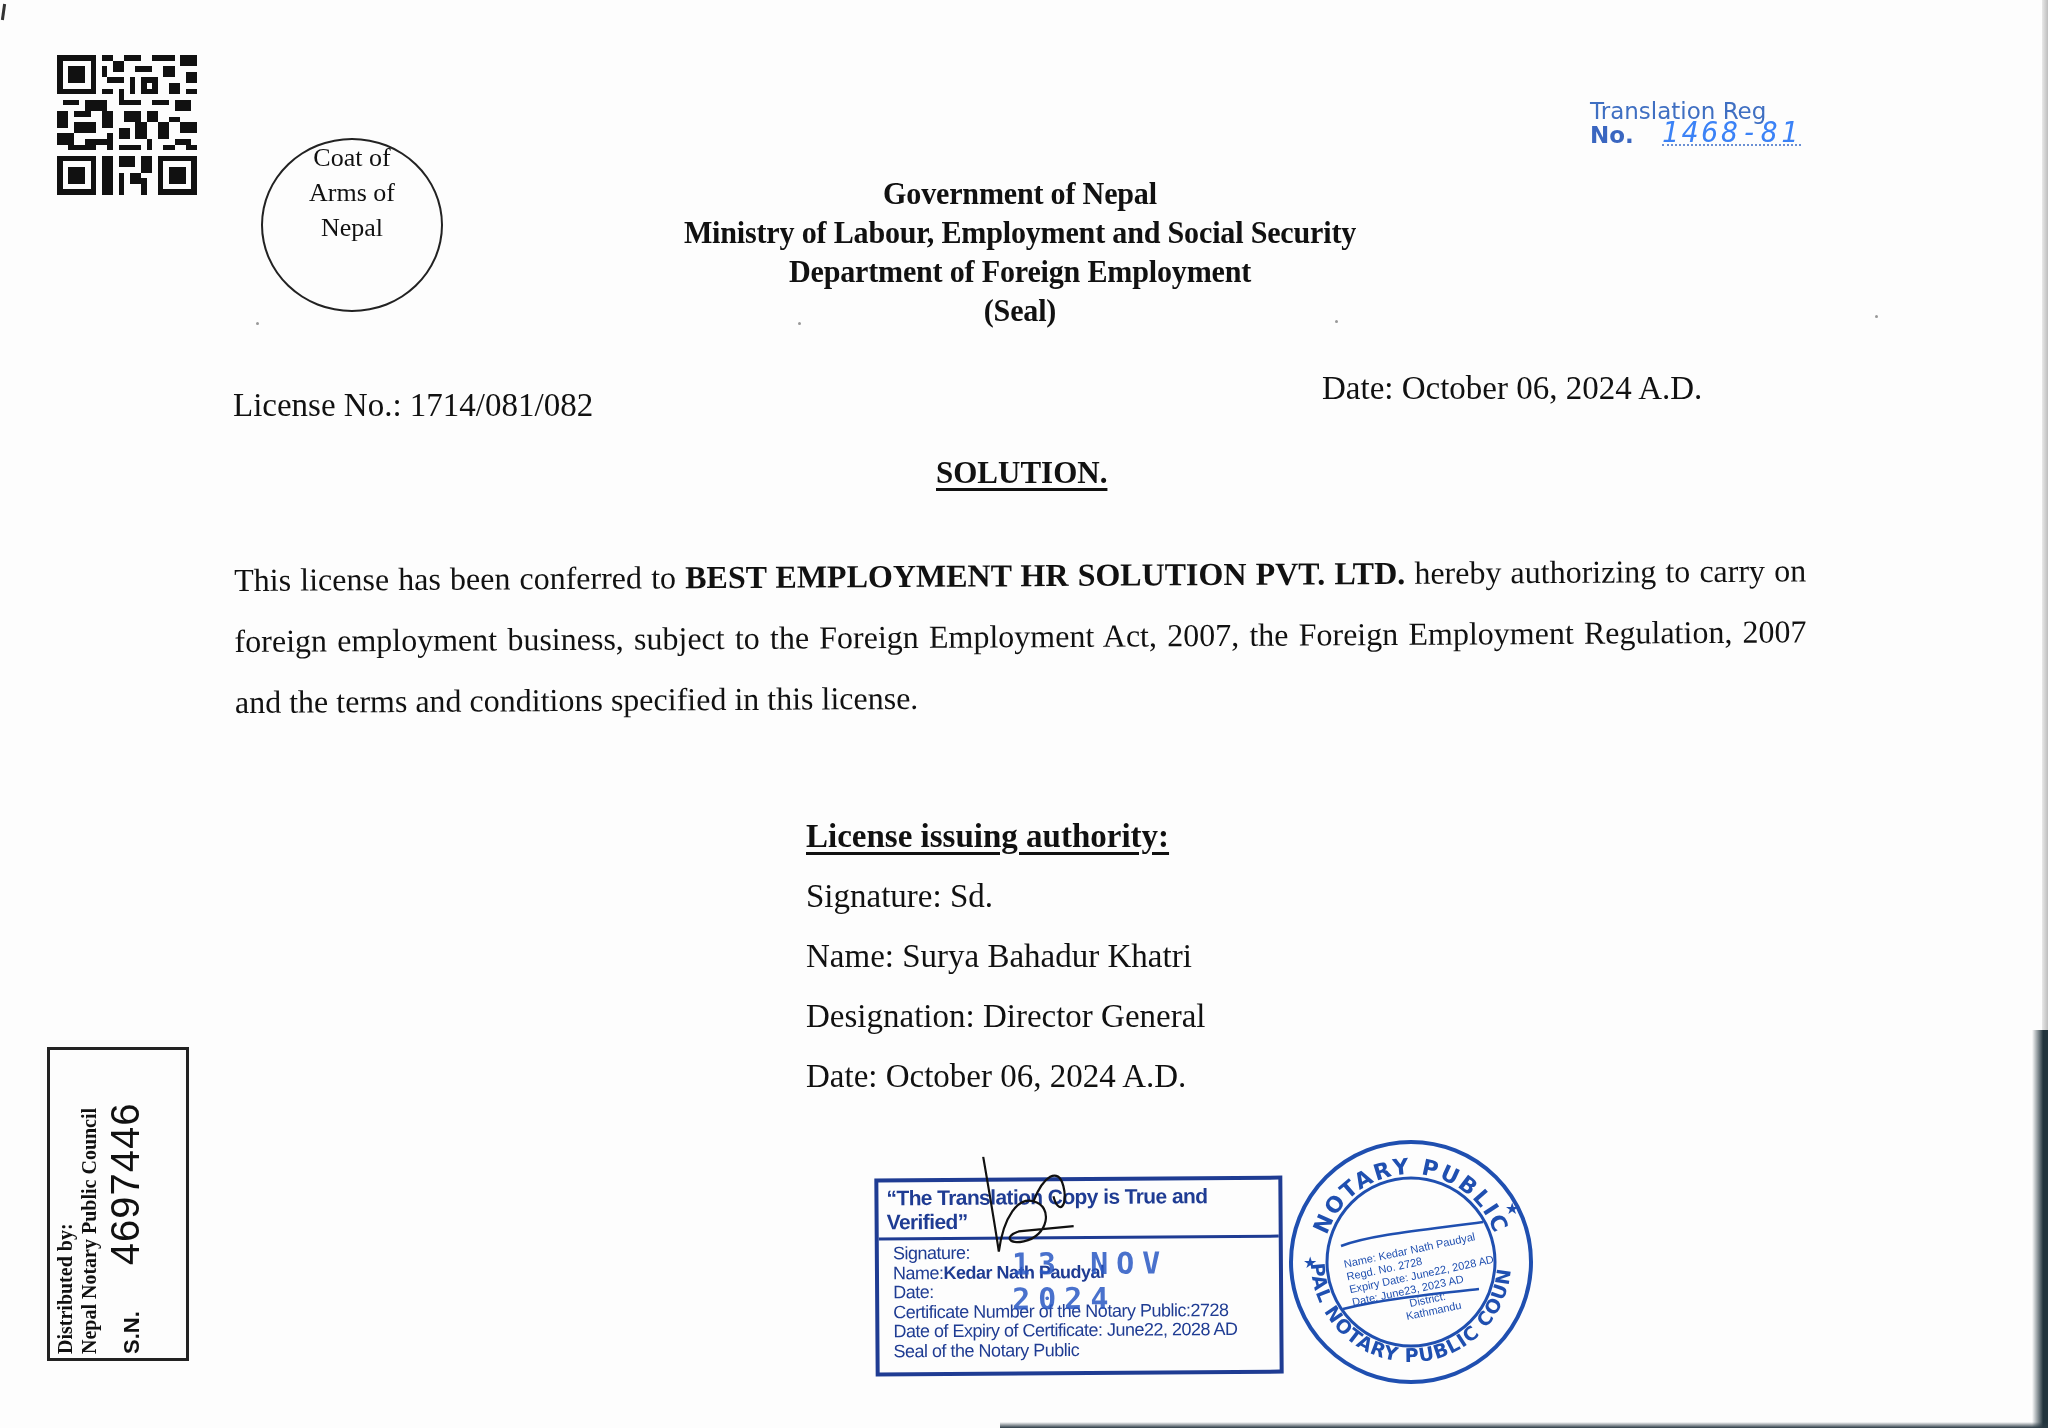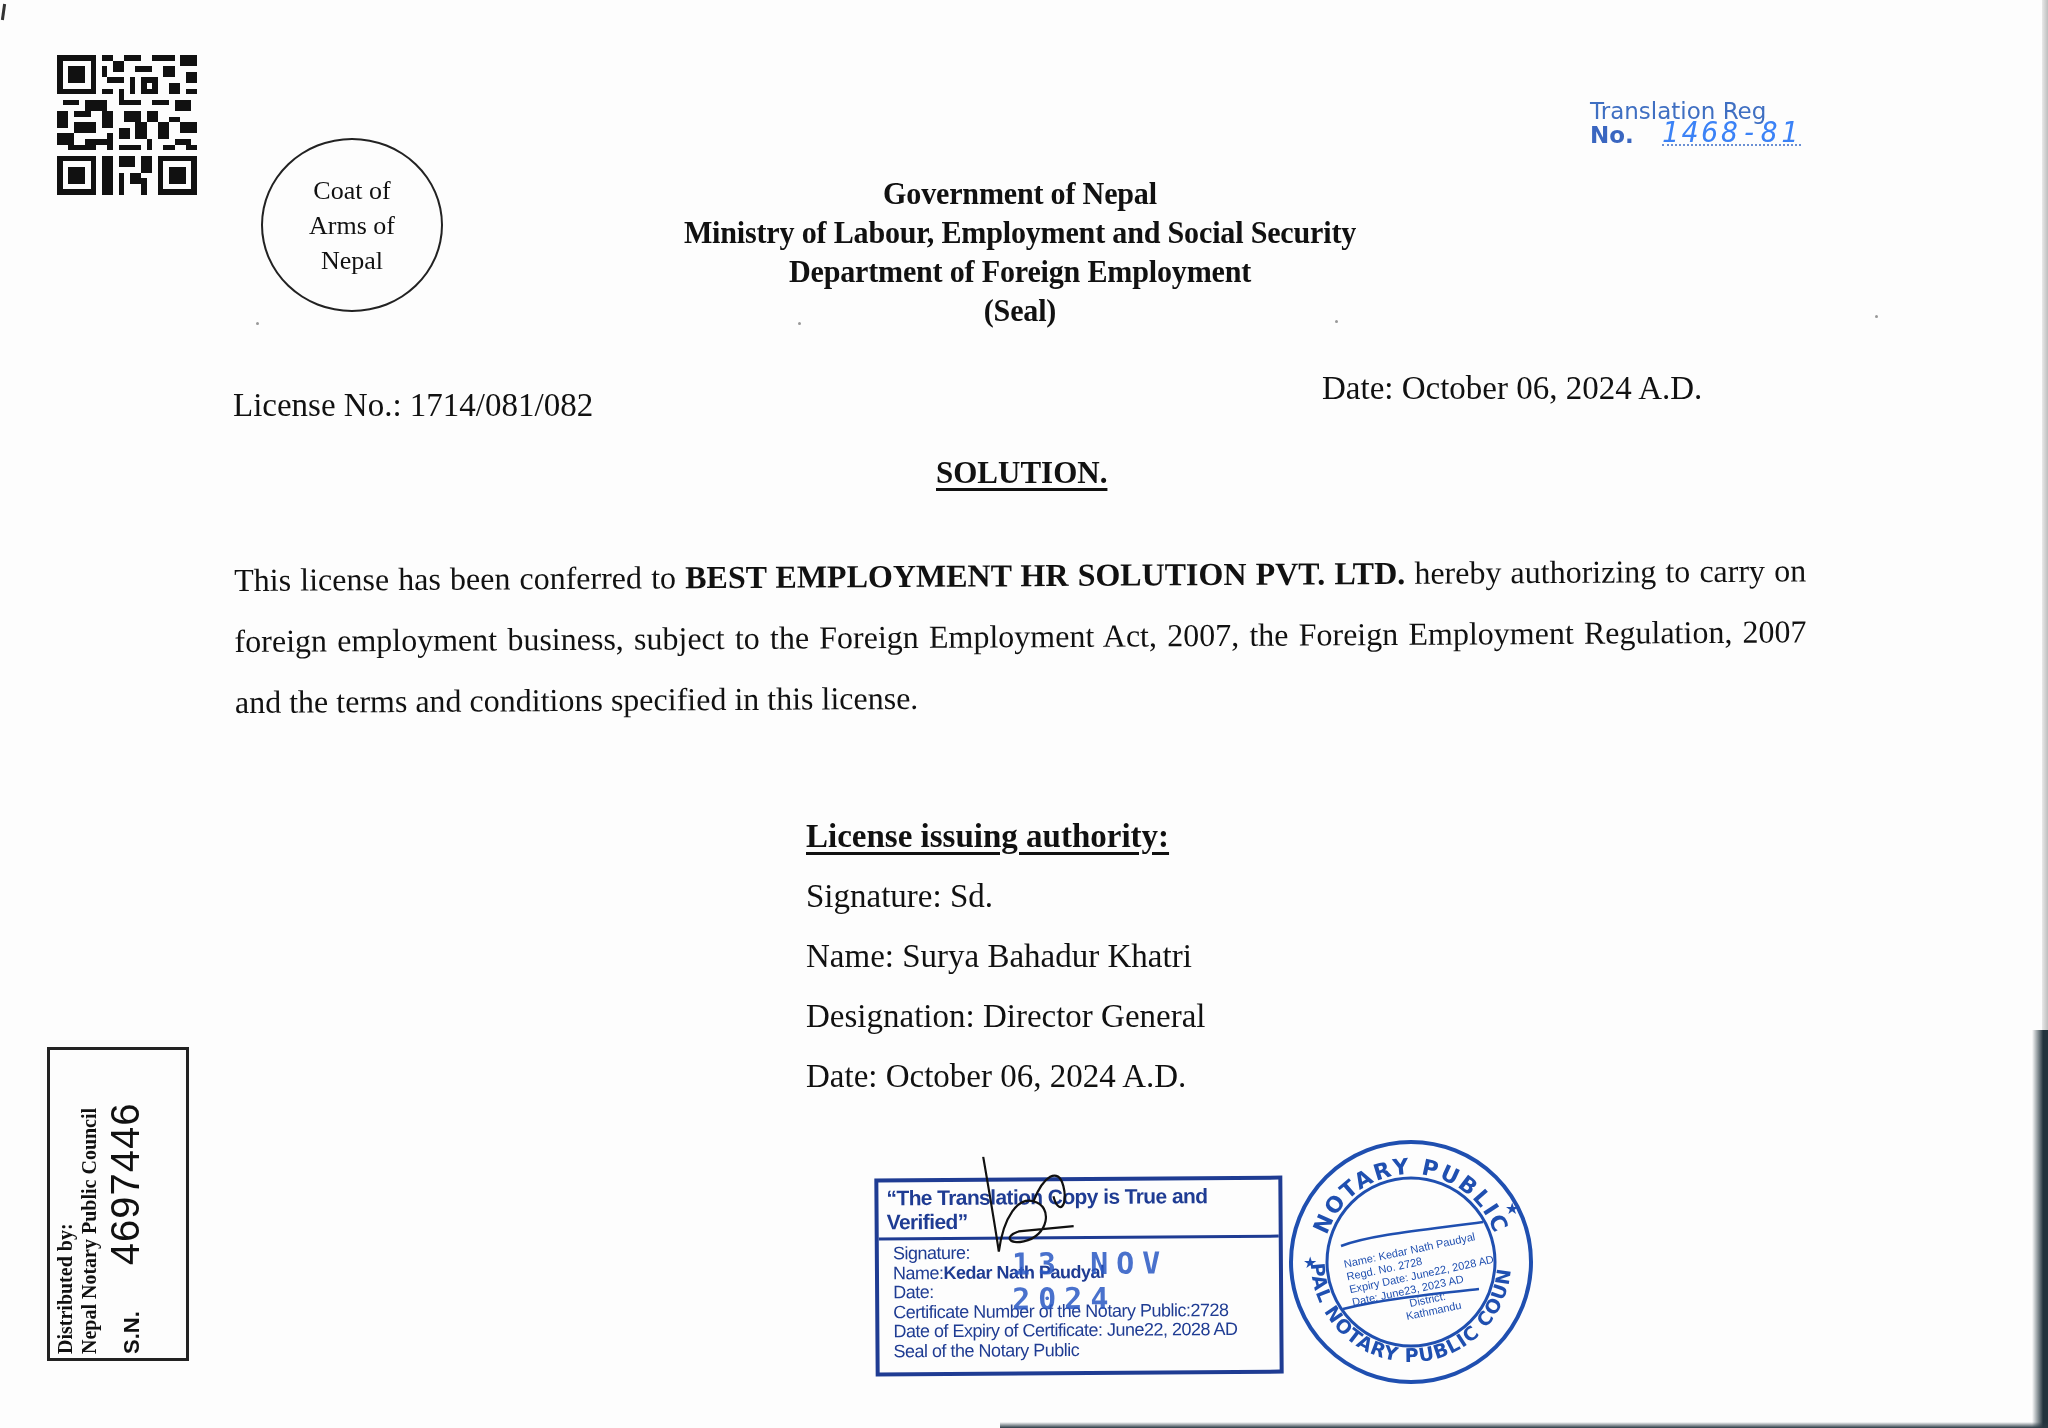--- a/index.html
+++ b/index.html
@@ -26,21 +26,21 @@
     background:#333; transform:rotate(8deg);
   }
 
   
   .qr { position:absolute; left:53px; top:55px; width:148px; height:140px; }
 
   
   .coat {
     position:absolute; left:261px; top:138px; width:178px; height:170px;
     border:2px solid #222; border-radius:50%;
-    display:flex; align-items:center; justify-content:center;
+    display:flex; align-items:flex-start; justify-content:center;
     text-align:center;
     font-family:"Liberation Serif", "DejaVu Serif", serif;
     font-size:26px; line-height:35px; color:#111;
   }
 
   
   .trans-reg {
     position:absolute; left:1590px; top:100px;
     font-family:"DejaVu Sans", "Liberation Sans", sans-serif;
     color:#3f6fc2; font-size:23px; line-height:22px;

